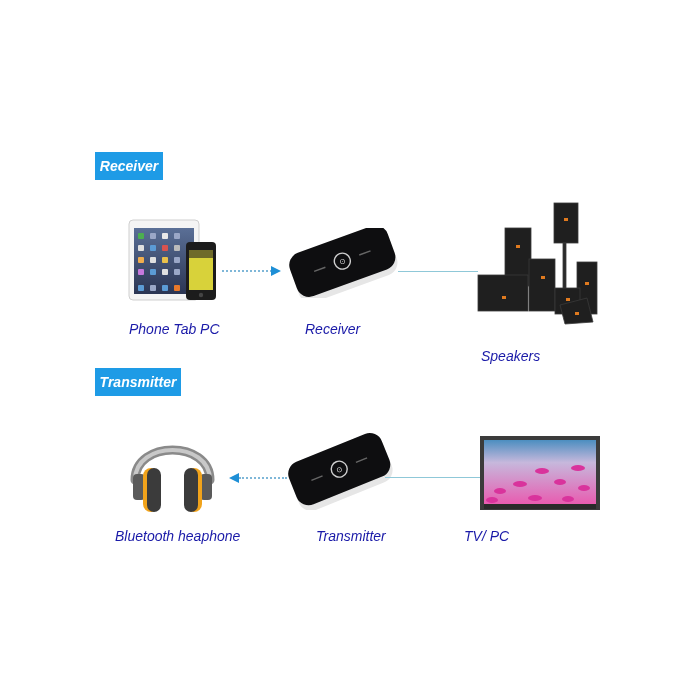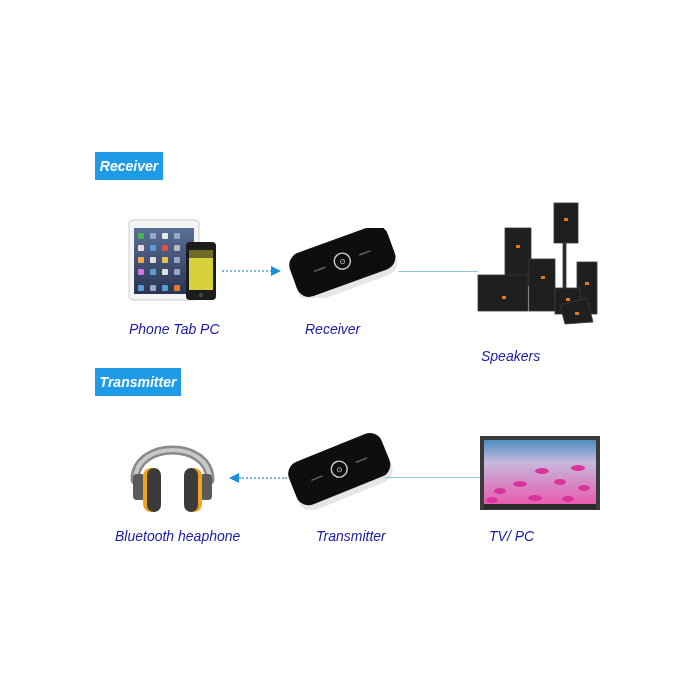--- a/index.html
+++ b/index.html
@@ -176,13 +176,13 @@
       <ellipse cx="12" cy="64" rx="6" ry="3"></ellipse>
       <ellipse cx="55" cy="62" rx="7" ry="3"></ellipse>
       <ellipse cx="88" cy="63" rx="6" ry="3"></ellipse>
     </g>
     <rect x="4" y="68" width="112" height="5" fill="#2a2a2a"></rect>
   </svg>
 </div>
 
 <div class="caption" style="left:115px; top:528px;">Bluetooth heaphone</div>
 <div class="caption" style="left:316px; top:528px;">Transmitter</div>
-<div class="caption" style="left:489px; top:528px;">TV/ PC</div>
+<div class="caption" style="left:464px; top:528px;">TV/ PC</div>
 
 </body></html>

